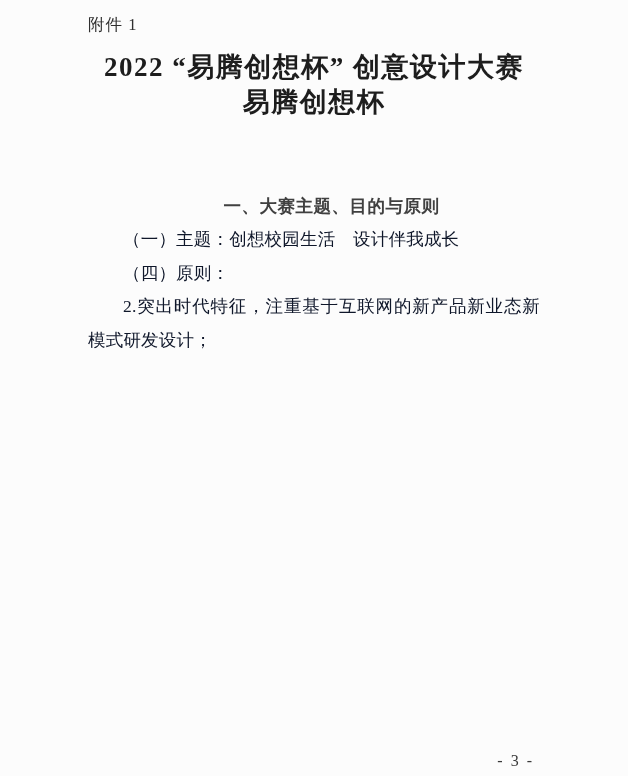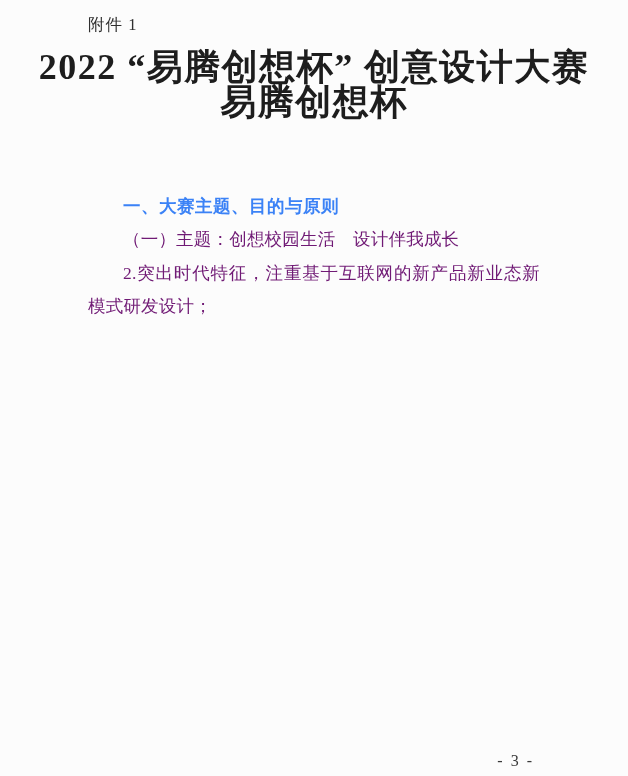--- a/index.html
+++ b/index.html
@@ -20,46 +20,46 @@
   .attachment-label {
     margin: 14px 0 0 88px;
     font-size: 16.5px;
     line-height: 22px;
     color: #2f2f2f;
     letter-spacing: 1px;
   }
   .doc-title {
     margin-top: 14px;
     text-align: center;
-    font-size: 36px;
+    font-size: 27px;
     line-height: 35px;
     font-weight: bold;
     color: #1d1d1d;
     letter-spacing: 1.5px;
   }
   .doc-title .title-line { white-space: nowrap; }
   .body-wrap {
     margin: 70px 88px 0 88px;
     width: 452px;
   }
   p.para {
     margin: 0;
     font-size: 17.5px;
     line-height: 33.4px;
     text-indent: 2em;
     text-align: justify;
     text-justify: inter-ideograph;
-    color: #701a75;
+    color: #0f172a;
     letter-spacing: 0.2px;
   }
   p.para.heading {
     font-family: Liberation Sans, sans-serif;
     font-weight: 700;
-    color: #3b82f6;
-    text-align: left;
+    color: #404040;
+    text-align: center;
     letter-spacing: 0.5px;
   }
   .page-number {
     position: absolute;
     right: 94px;
     bottom: 6px;
     font-size: 16px;
     line-height: 18px;
     color: #3a3a3a;
     letter-spacing: 2px;
@@ -74,18 +74,19 @@
 
   <div class="doc-title">
     <div class="title-line">2022 “易腾创想杯” 创意设计大赛</div>
     <div class="title-line">易腾创想杯</div>
   </div>
 
   <div class="body-wrap">
 
   <p class="para heading">一、大赛主题、目的与原则</p>
       <p class="para body">（一）主题：创想校园生活　设计伴我成长</p>
+      <p class="para body">（四）原则：</p>
       <p class="para body">2.突出时代特征，注重基于互联网的新产品新业态新模式研发设计；</p>
     </div>
 
   <div class="page-number">- 3 -</div>
 
 </div>
 
 </body></html>

